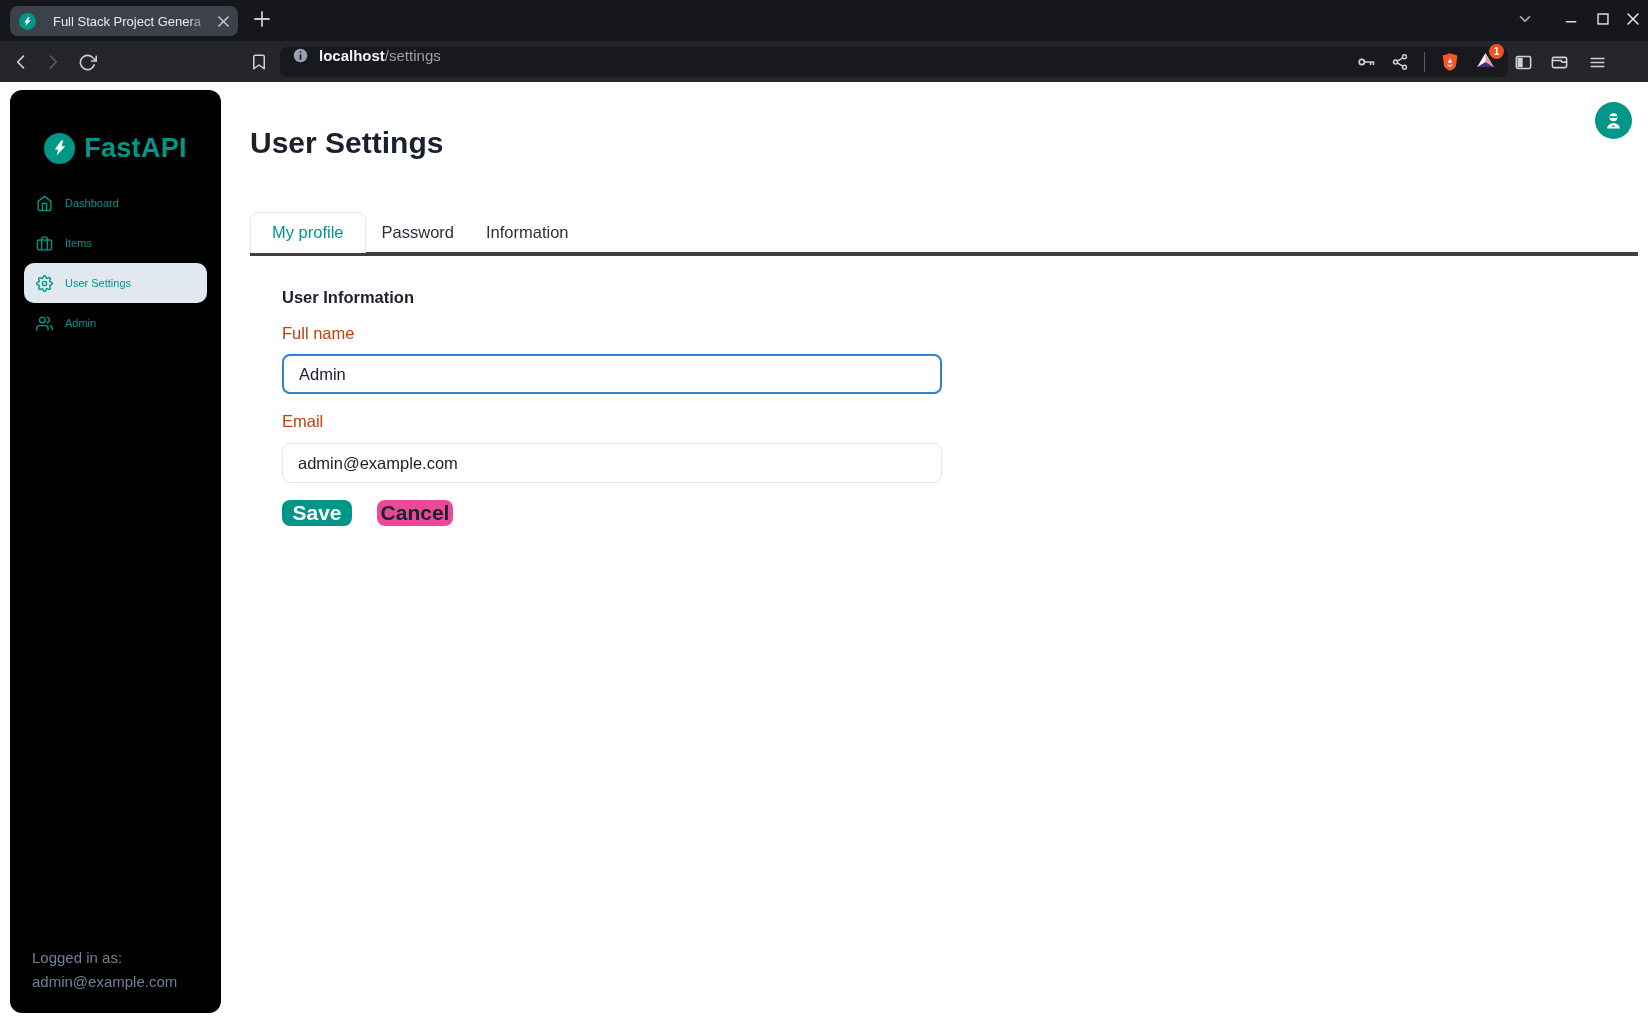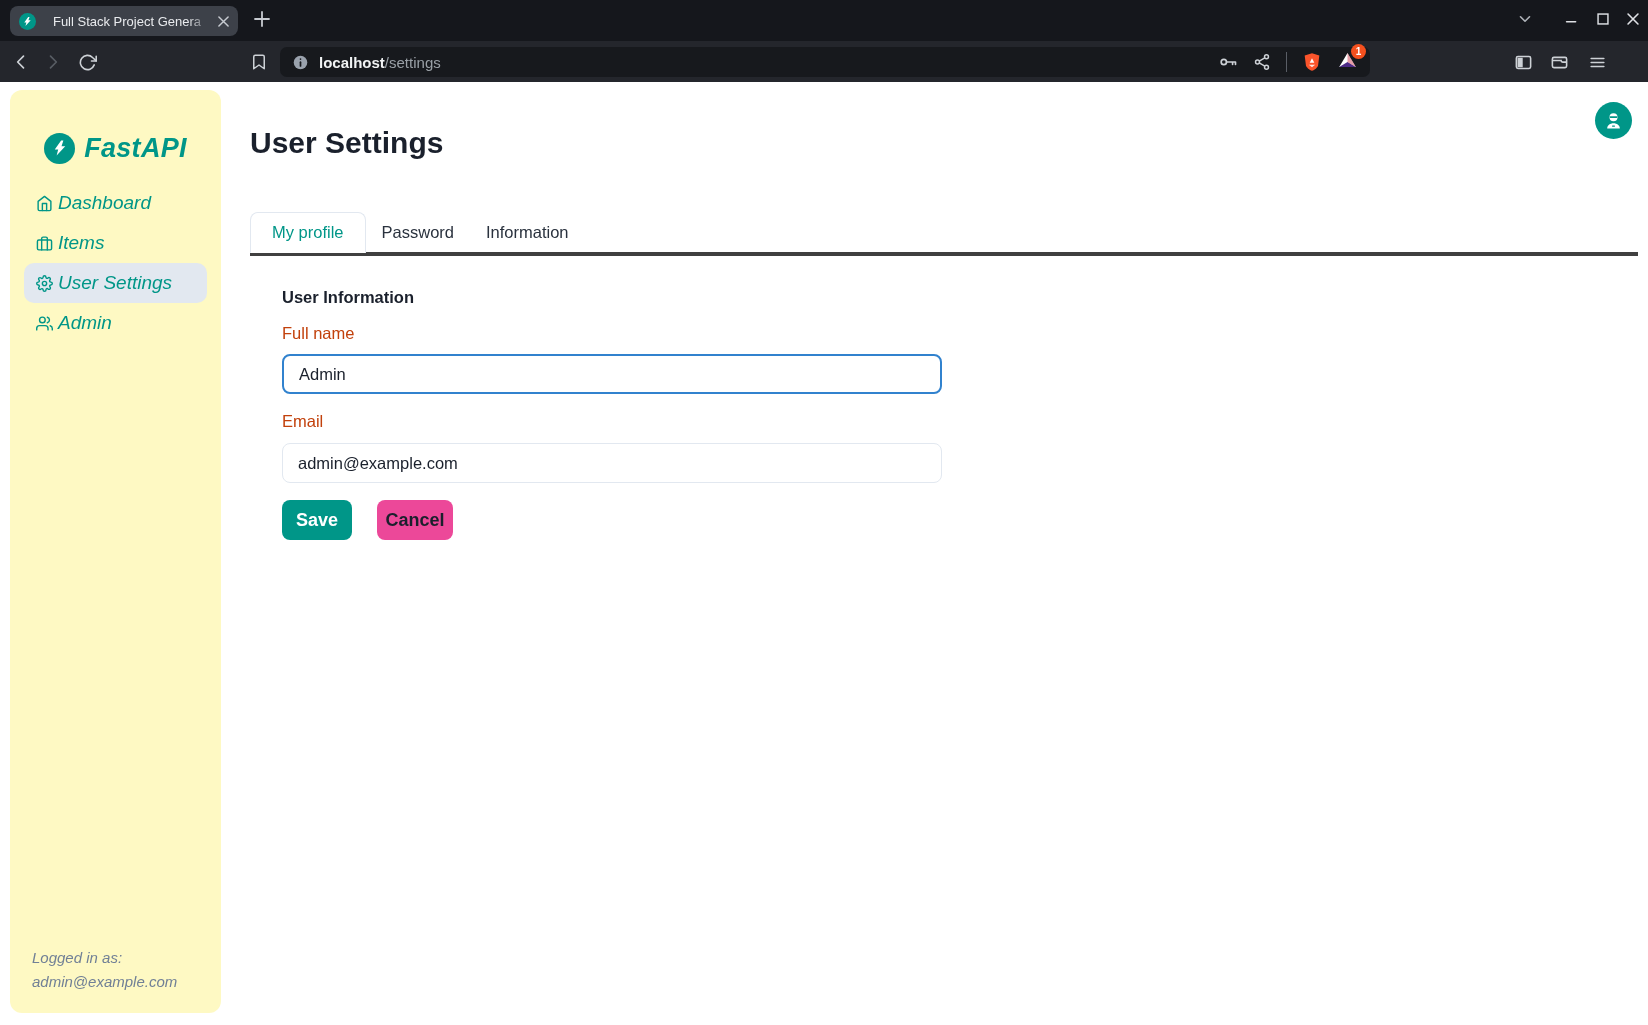--- a/index.html
+++ b/index.html
@@ -18,45 +18,45 @@
   .tab-title::after { content:""; position:absolute; right:0; top:0; bottom:0; width:22px;
                background:linear-gradient(90deg, rgba(61,65,73,0), #3d4149); }
   .tab-close { flex:0 0 auto; display:flex; align-items:center; }
   .new-tab { position:absolute; left:252px; top:9px; }
   .wc { position:absolute; top:10px; }
   .wc-chevron { left:1516px; } .wc-min { left:1563px; } .wc-max { left:1594px; } .wc-close { left:1624px; }
 
   .toolbar { position:absolute; top:41px; left:0; width:1648px; height:41px; background:#24262c; }
   .tb-btn { position:absolute; top:8px; width:26px; height:26px; display:flex; align-items:center;
             justify-content:center; border-radius:6px; }
-  .urlbar { position:absolute; left:280px; top:6px; width:1090px; height:30px; background:#17191d;
-            border-radius:7px; display:flex; align-items:center; padding:0 12px; gap:10px; }
+  .urlbar { position:absolute; left:280px; top:6px; width:1228px; height:30px; background:#17191d;
+            border-radius:7px; display:flex; padding:0 12px; gap:10px; }
   .url-text { font-size:15px; white-space:nowrap; flex:1; }
   .url-host { color:#f1f3f4; font-weight:700; }
   .url-path { color:#9aa0a6; }
   .url-icons { display:flex; align-items:center; gap:15px; }
   .bat-wrap { position:relative; }
   .badge { position:absolute; top:-6px; right:-8px; min-width:15px; height:15px; background:#f4501e;
            border-radius:8px; color:#fff; font-size:10px; font-weight:700; display:flex;
            align-items:center; justify-content:center; padding:0 3px; }
   .sep { width:1px; height:20px; background:#5a5e66; }
 
   
   .page { position:absolute; top:82px; left:0; width:1648px; height:943px; background:#fff; }
 
   .sidebar { position:absolute; left:10px; top:8px; width:211px; height:923px;
-             background:#fef9c3; border-radius:12px;font-style:italic; }
+             background:#000000; border-radius:12px; }
   .logo { position:absolute; top:42px; left:0; width:100%; height:32px; display:flex;
           align-items:center; justify-content:center; gap:9px; }
   .logo-badge { width:31px; height:31px; border-radius:50%; background:#009688;
                 display:flex; align-items:center; justify-content:center; }
   .logo-text { color:#009688; font-size:27px; font-weight:600; letter-spacing:.3px; }
   .nav { position:absolute; top:93px; left:14px; right:14px; }
-  .nav-item { height:40px; display:flex; align-items:center; gap:5px; padding-left:12px;
-              color:#009688; font-size:19px; border-radius:10px; cursor:pointer; }
+  .nav-item { height:40px; display:flex; align-items:center; gap:12px; padding-left:12px;
+              color:#009688; font-size:11px; border-radius:10px; cursor:pointer; }
   .nav-item.active { background:#e2e8f0; }
   .nav-item svg { flex:0 0 auto; }
   .sidebar-footer { position:absolute; left:22px; top:856px; font-size:15px; color:#718096;
                     line-height:24px; }
 
   .avatar { position:absolute; left:1595px; top:20px; width:37px; height:37px; border-radius:50%;
             background:#009688; border:none; display:flex; align-items:center; justify-content:center;
             cursor:pointer; }
 
   .page-title { position:absolute; left:250px; top:44px; font-size:30px; font-weight:700;
@@ -72,22 +72,22 @@
   .section-title { position:absolute; left:282px; top:206px; font-size:16.5px; font-weight:700;
                    color:#1a202c; }
   .field-label { position:absolute; left:282px; font-size:16.5px; color:#c2410c; }
   .lbl-1 { top:242px; } .lbl-2 { top:330px; }
   .text-input { position:absolute; left:282px; width:660px; height:40px; border-radius:8px;
                 font-size:16.5px; padding:0 15px; color:#1a202c; background:#fff; outline:none;
                 font-family:"Liberation Sans", sans-serif; }
   .input-1 { top:272px; border:2px solid #3182ce; }
   .input-2 { top:361px; border:1px solid #e2e8f0; }
 
-  .btn { position:absolute; top:418px; height:40px; border:none; border-radius:8px;
-         font-size:18px; font-weight:700; cursor:pointer;
+  .btn { position:absolute; top:418px; height:26px; border:none; border-radius:8px;
+         font-size:21px; font-weight:700; cursor:pointer;
          font-family:"Liberation Sans", sans-serif; }
   .btn-save { left:282px; width:70px; background:#009688; color:#fff; }
   .btn-cancel { left:377px; width:76px; background:#ec4899; color:#1a202c; }
 </style>
 </head>
 <body>
 
 <div class="screen">
 
   <div class="tabstrip">

